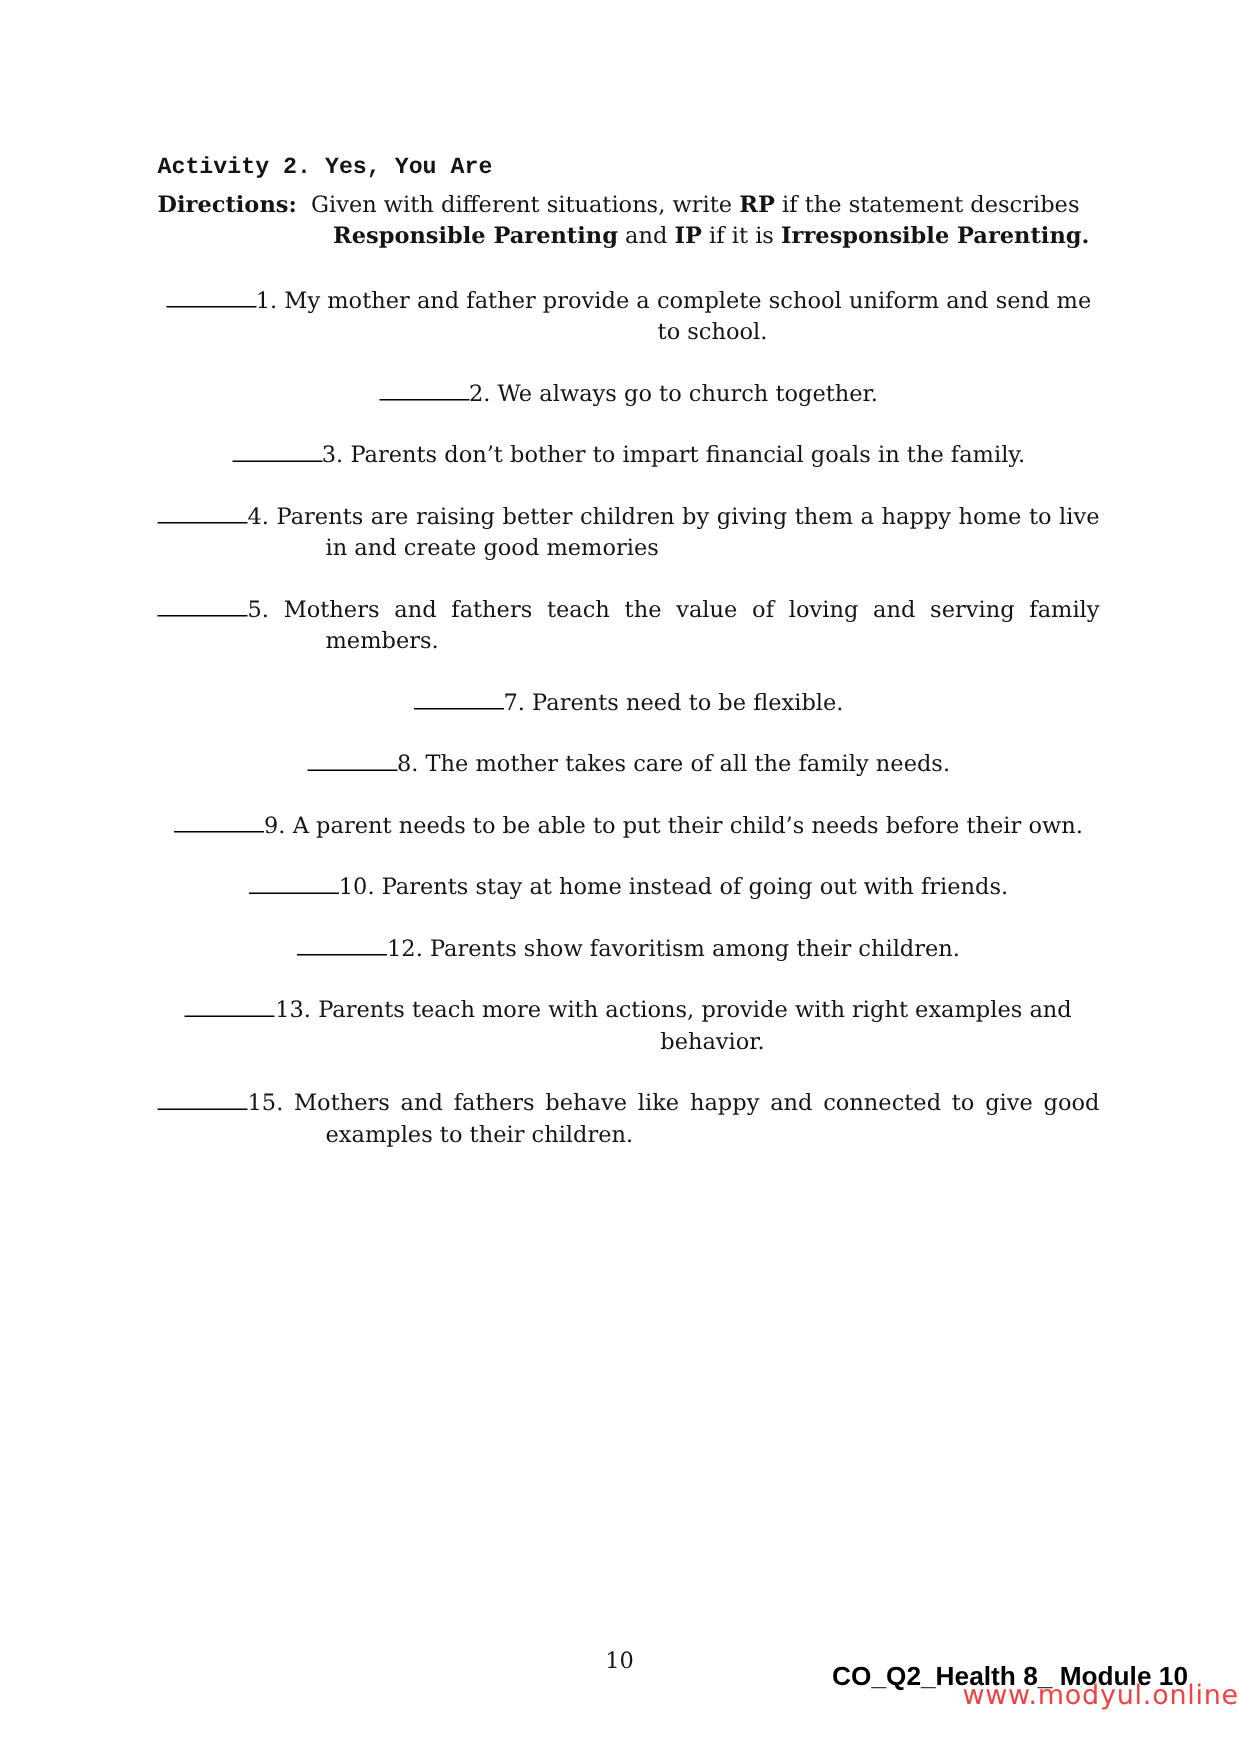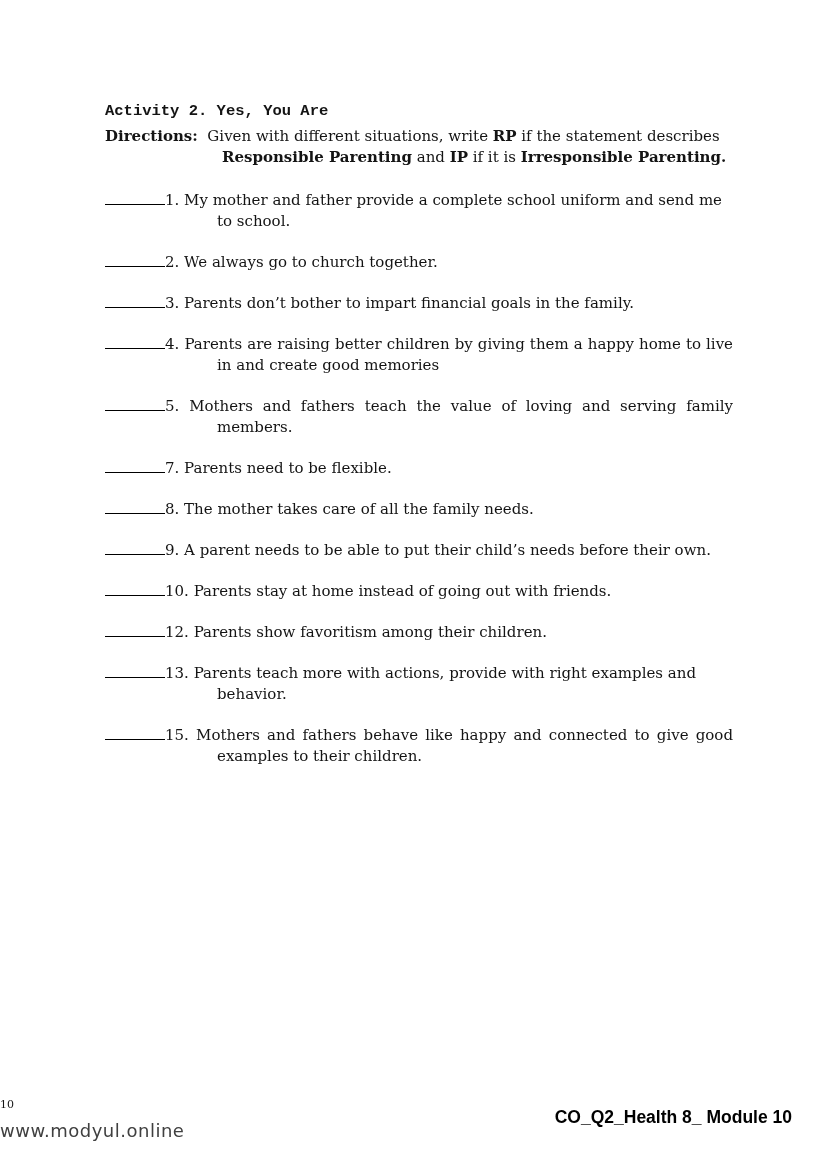--- a/index.html
+++ b/index.html
@@ -36,49 +36,49 @@
     text-indent: -117px;
     white-space: pre-wrap;
   }
   .directions .b { font-weight: bold; }
   .item {
     font-size: 15px;
     line-height: 21px;
     margin: 0 0 20px 0;
     padding-left: 112px;
     text-indent: -112px;
-    text-align: left;
+    text-align: center;
   }
   .item.justify { text-align: justify; }
   .blank {
     display: inline-block;
     width: 60px;
     height: 13px;
     border-bottom: 1px solid #000;
     vertical-align: baseline;
   }
   .footer-page-number {
     position: absolute;
     top: 1098px;
     left: 0;
     width: 100%;
-    text-align: left;
-    font-size: 11px;
+    text-align: center;
+    font-size: 15px;
     color: #141414;
   }
   .footer-watermark {
     position: absolute;
     top: 1120px;
     left: 0;
     width: 100%;
-    text-align: left;
+    text-align: right;
     font-family: "DejaVu Sans", sans-serif;
     font-size: 18px;
     letter-spacing: 0.5px;
-    color: #404040;
+    color: #ef4444;
   }
   .footer-module-code {
     position: absolute;
     top: 1107px;
     right: 34px;
     font-family: "Liberation Sans", sans-serif;
     font-weight: bold;
     font-size: 17.5px;
     color: #000000;
   }

